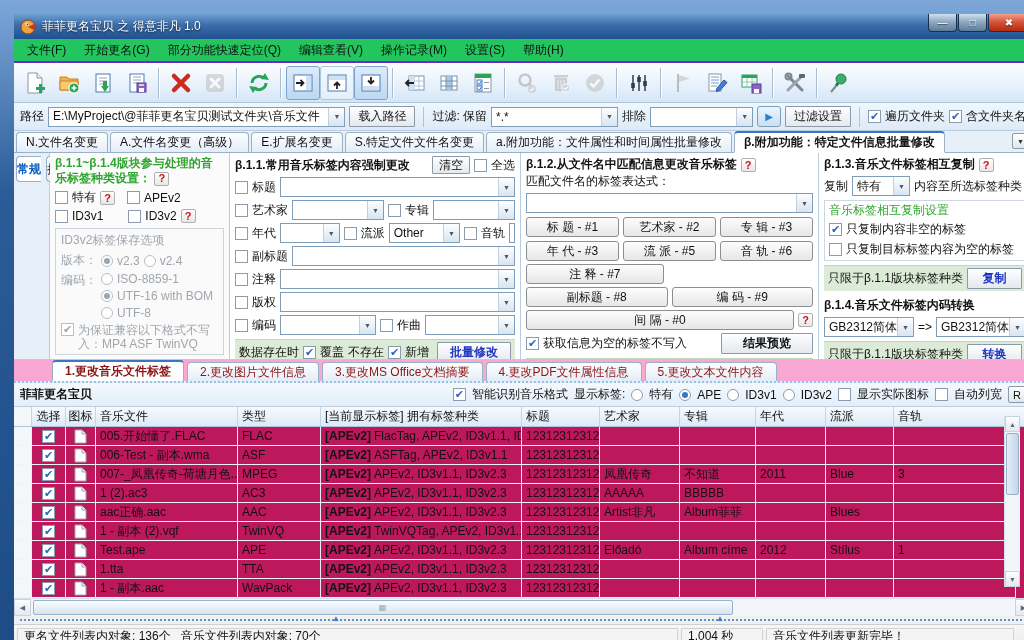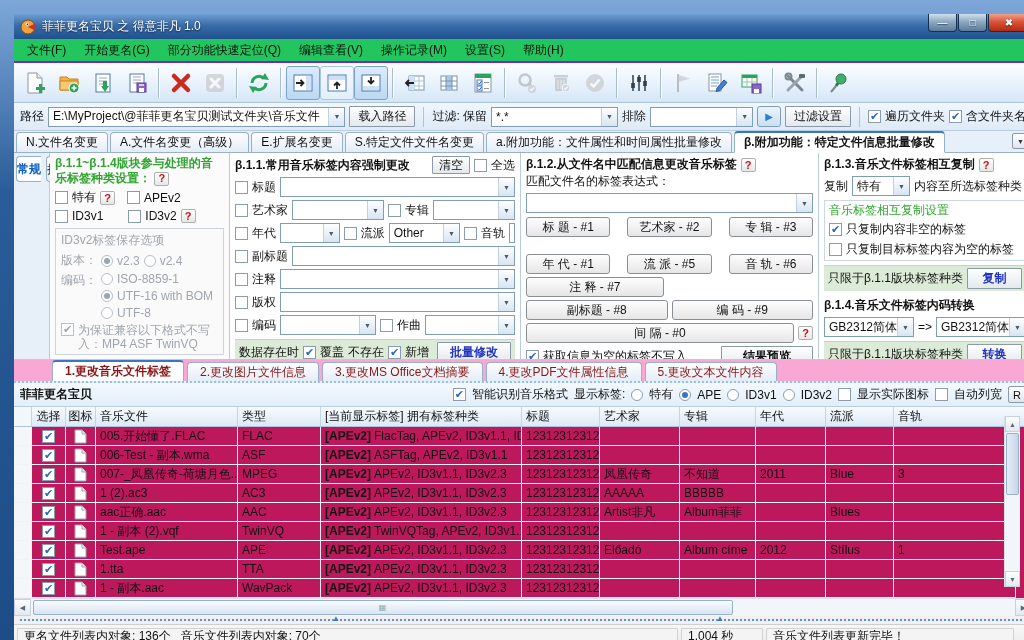--- a/index.html
+++ b/index.html
@@ -108,21 +108,21 @@
 
 .splitter{height:8px;background:#f0f0f0;position:relative}
 .splitter .dots{position:absolute;left:6px;right:6px;top:3px;border-top:2px dotted #5b93d0}
 .splitter .tri{position:absolute;top:-1px;font-size:8px;color:#3a76c4;line-height:8px}
 .statusbar{height:24px;background:linear-gradient(180deg,#f6f6f6,#ebebeb);border-top:1px solid #cfcfcf;display:flex;align-items:center;padding:2px 3px;gap:3px}
 .ssec{height:18px;border:1px solid #d2d2d2;border-radius:1px;display:flex;align-items:center;padding:0 6px;background:#f4f4f4;white-space:pre;overflow:hidden}
 .ssec.s1{flex:1}
 .ssec.s2{width:82px}
 .ssec.s3{width:248px}
 .grip{width:12px;height:12px;align-self:flex-end;background:linear-gradient(135deg,transparent 50%,#bbb 50%,#bbb 60%,transparent 60%,transparent 70%,#bbb 70%,#bbb 80%,transparent 80%)}
-.b12grid{display:grid;grid-template-columns:1fr 1fr 1fr;gap:17px;margin-top:4px}
+.b12grid{display:grid;grid-template-columns:1fr 1fr 1fr;gap:4px;margin-top:4px}
 .flabel{white-space:nowrap}
 svg{display:block}
 </style>
 </head>
 <body>
 
 <div class="frame">
 <div class="window">
 
   <div class="titlebar">
@@ -578,21 +578,21 @@
           </div>
       <div>匹配文件名的标签表达式：</div>
       <div class="combo" style="margin-top:3px">
             <span class="cval"></span>
             <span class="arr"></span>
           </div>
       <div class="b12grid">
         <div class="mbtn">标  题 - #1</div>
         <div class="mbtn">艺术家 - #2</div>
         <div class="mbtn">专  辑 - #3</div>
-        <div class="mbtn">年  代 - #1</div>
+        <div class="mbtn">年  代 - #3</div>
         <div class="mbtn">流  派 - #5</div>
         <div class="mbtn">音  轨 - #6</div>
       </div>
       <div class="frow">
             <div class="mbtn" style="width:48%">注  释 - #7</div>
           </div>
       <div class="frow">
             <div class="mbtn grow">副标题 - #8</div>
             <div class="mbtn grow">编  码 - #9</div>
           </div>

